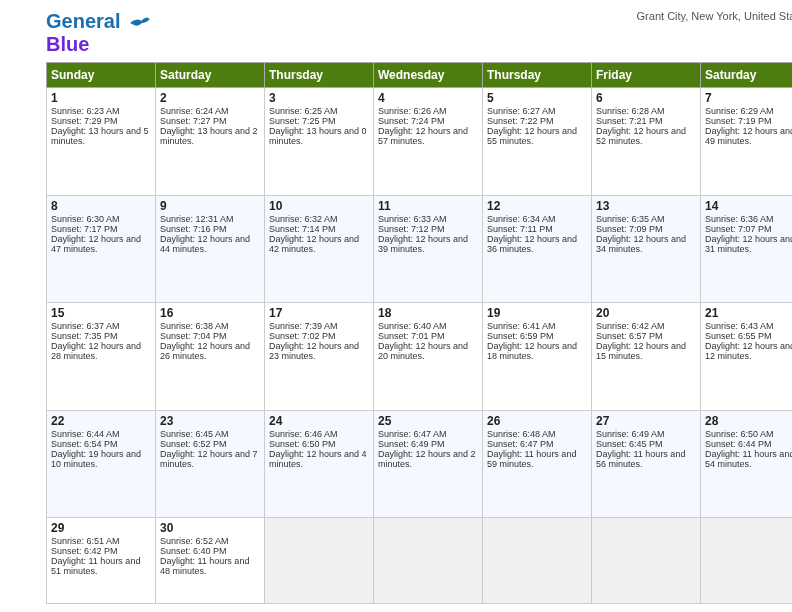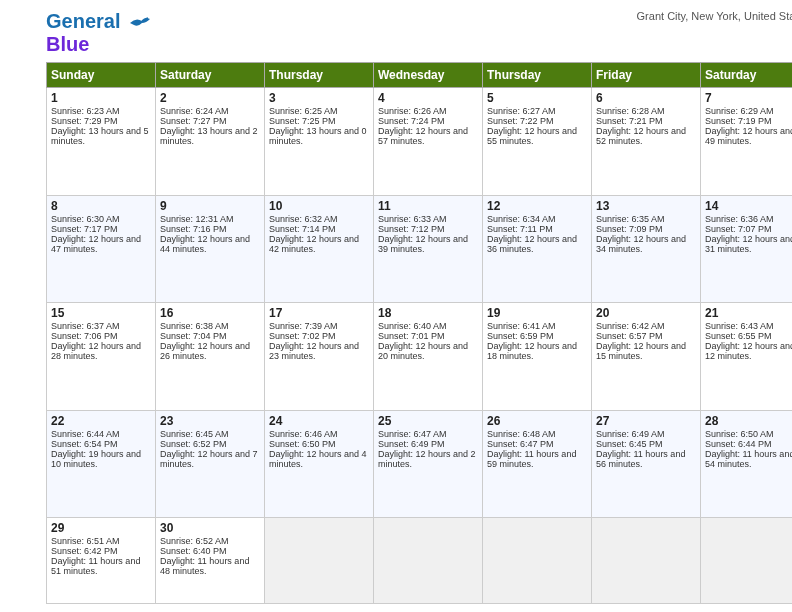--- a/index.html
+++ b/index.html
@@ -210,21 +210,21 @@
         <span class="day-num">14</span>
         <span>Sunrise: 6:36 AM</span><br>
         <span>Sunset: 7:07 PM</span><br>
         <span>Daylight: 12 hours and 31 minutes.</span>
       </td>
         </tr>
         <tr>
           <td>
         <span class="day-num">15</span>
         <span>Sunrise: 6:37 AM</span><br>
-        <span>Sunset: 7:06 PM</span><br>
+        <span>Sunset: 7:35 PM</span><br>
         <span>Daylight: 12 hours and 28 minutes.</span>
       </td>
           <td>
         <span class="day-num">16</span>
         <span>Sunrise: 6:38 AM</span><br>
         <span>Sunset: 7:04 PM</span><br>
         <span>Daylight: 12 hours and 26 minutes.</span>
       </td>
           <td>
         <span class="day-num">17</span>

